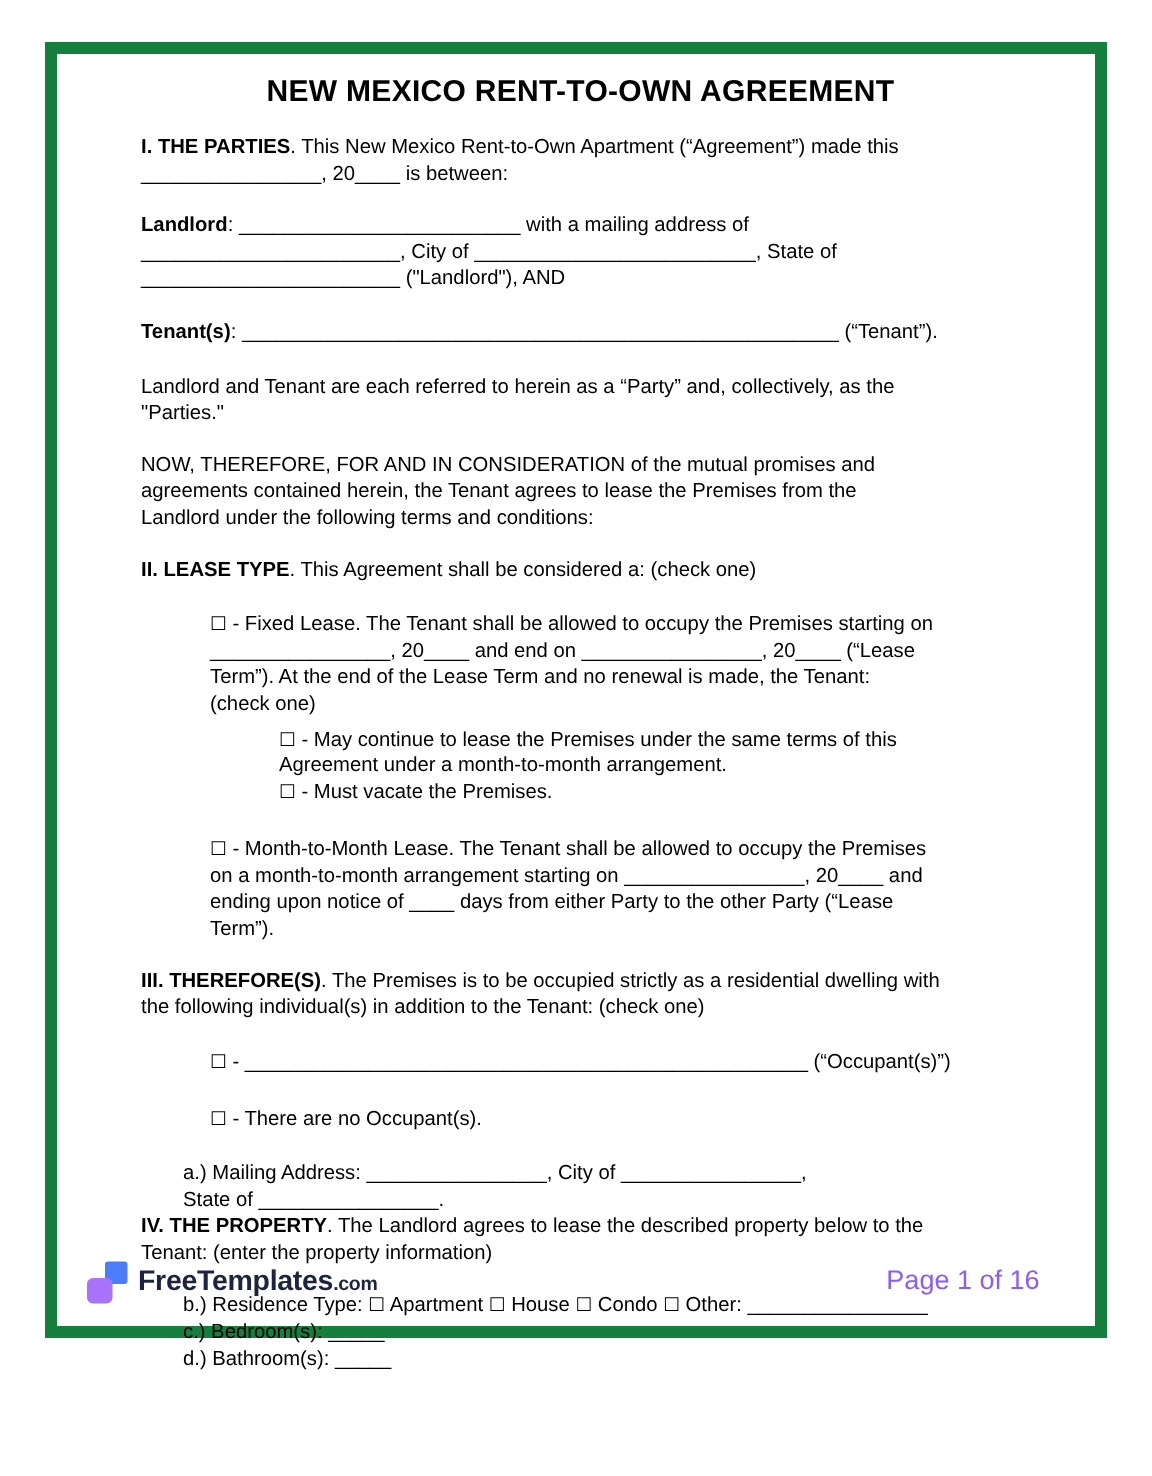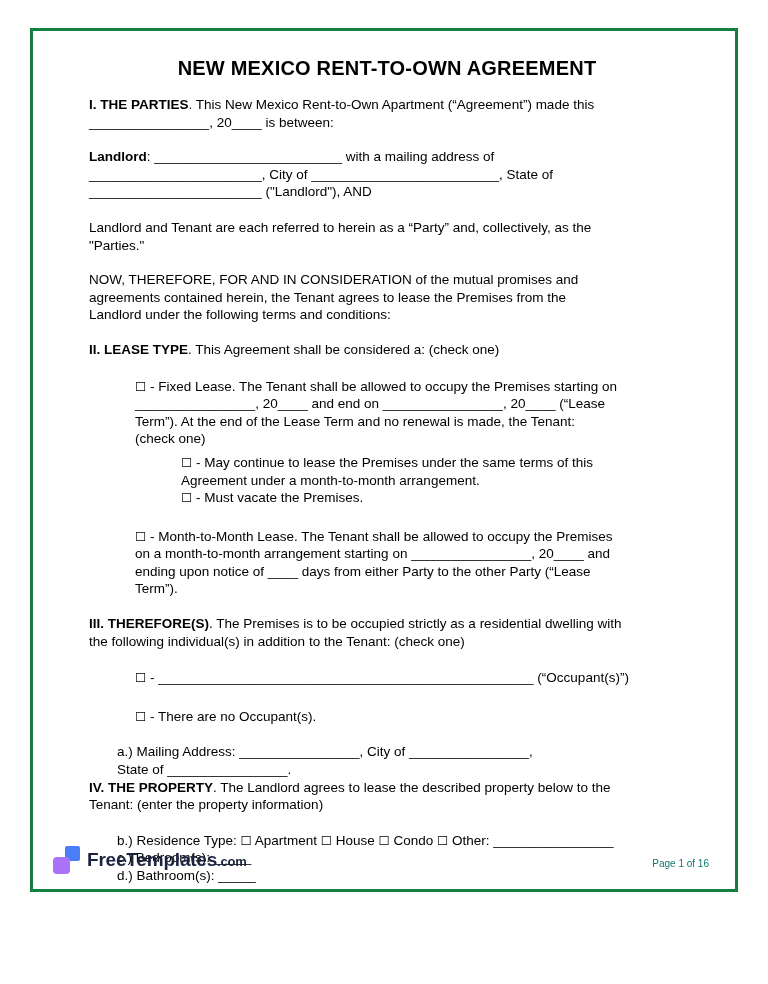--- a/index.html
+++ b/index.html
@@ -1,20 +1,20 @@
 <!DOCTYPE html>
 <html><head>
 <meta charset="utf-8">
 <style>
   html,body{margin:0;padding:0;background:#ffffff;}
   body{width:768px;height:984px;position:relative;font-family:"Liberation Sans",sans-serif;color:#000;}
   .sheet{
     position:absolute;left:30px;top:28px;width:708px;height:864px;
-    border:3px solid #15803d;box-sizing:border-box;
-    padding:22px 50px 0 56px;background:#fff;
+    border:8px solid #15803d;box-sizing:border-box;
+    padding:10px 50px 0 56px;background:#fff;
   }
   .title{
     font-size:20px;font-weight:bold;text-align:center;
     margin:4px 0 16px 0;letter-spacing:.2px;
   }
   .para{
     font-size:13.5px;line-height:17.6px;white-space:pre-line;
     margin:0 0 17px 0;
   }
   .lead{font-weight:bold;}
@@ -28,36 +28,37 @@
   .mb21{margin-bottom:21px;}
   .cb{font-family:"DejaVu Sans",sans-serif;font-size:12.5px;}
   
   .footer{position:absolute;left:20px;right:26px;bottom:10px;height:40px;}
   .logo{position:absolute;left:0;bottom:4px;display:flex;align-items:center;}
   .logo-icon{position:relative;width:27px;height:30px;display:inline-block;margin-right:7px;}
   .sq-blue{position:absolute;right:0;top:1px;width:15px;height:15px;border-radius:2px;background:#4a7df7;}
   .sq-purple{position:absolute;left:0;bottom:1px;width:17px;height:17px;border-radius:4px;background:#a873f8;}
   .brand{font-size:19px;font-weight:bold;color:#1c2440;letter-spacing:-.2px;}
   .brand-suffix{font-size:13px;font-weight:bold;color:#1c2440;}
-  .pageno{position:absolute;right:0;bottom:10px;font-size:10px;color:#0f766e;}
+  .pageno{position:absolute;right:11px;bottom:10px;font-size:18px;color:#8b5cf6;}
 </style>
 </head>
 <body>
 
 <div class="sheet">
 
   <h1 class="title">NEW MEXICO RENT-TO-OWN AGREEMENT</h1>
 
   <p class="para"><span class="lead">I. THE PARTIES</span><span>. This New Mexico Rent-to-Own Apartment (“Agreement”) made this
 ________________, 20____ is between:</span></p>
 
   <p class="para mb18"><span class="lead">Landlord</span><span>: _________________________ with a mailing address of
 _______________________, City of _________________________, State of
 _______________________ ("Landlord"), AND</span></p>
 
+  <p class="para mb19"><span class="lead">Tenant(s)</span><span>: _____________________________________________________ (“Tenant”).</span></p>
 
   <p class="para">Landlord and Tenant are each referred to herein as a “Party” and, collectively, as the
 "Parties."</p>
 
   <p class="para">NOW, THEREFORE, FOR AND IN CONSIDERATION of the mutual promises and
 agreements contained herein, the Tenant agrees to lease the Premises from the
 Landlord under the following terms and conditions:</p>
 
   <p class="para mb19"><span class="lead">II. LEASE TYPE</span><span>. This Agreement shall be considered a: (check one)</span></p>
 

